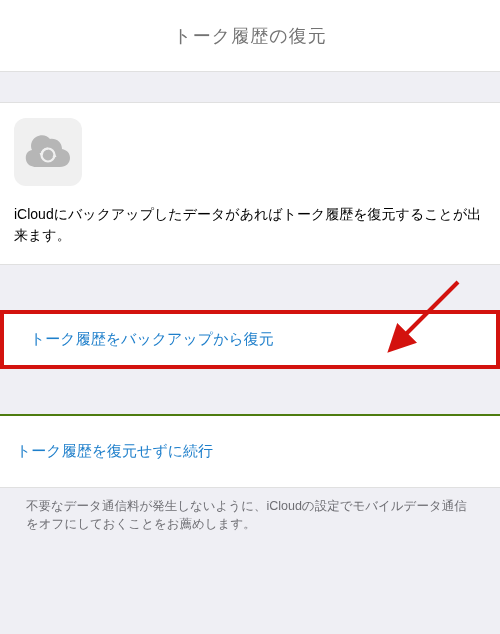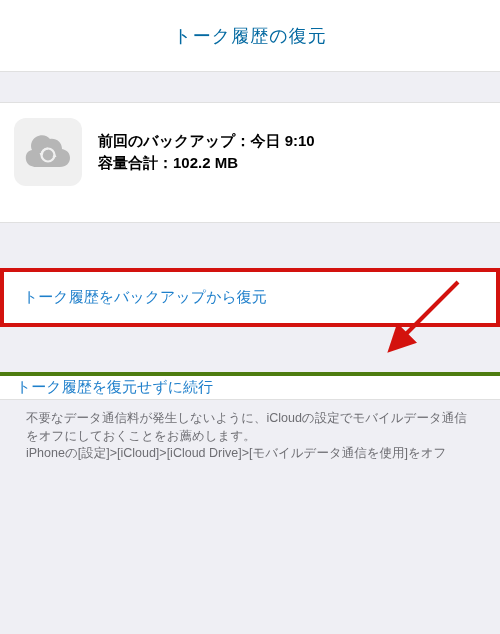--- a/index.html
+++ b/index.html
@@ -19,21 +19,21 @@
       background: #ffffff;
       height: 72px;
       display: flex;
       align-items: center;
       justify-content: center;
       border-bottom: 1px solid #e0e0e0;
     }
     .header-title {
       font-size: 18px;
       font-weight: 400;
-      color: #0369a1;
+      color: #737373;
       letter-spacing: 1px;
     }
     .spacer {
       height: 30px;
       background: #efeff4;
     }
     .backup-card {
       background: #ffffff;
       padding: 15px 14px 18px 14px;
       border-top: 1px solid #e0e0e0;
@@ -69,32 +69,32 @@
       color: #000;
       line-height: 1.5;
     }
     .gap {
       height: 45px;
       background: #efeff4;
       position: relative;
     }
     .action-row {
       background: #ffffff;
-      padding: 2px 16px;
-      border-top: 4px solid #4d7c0f;
+      padding: 26px 16px;
+      border-top: 2px solid #4d7c0f;
       border-bottom: 1px solid #e0e0e0;
     }
     .action-link {
       color: #1e7fcb;
       font-size: 15px;
       font-weight: 400;
     }
     .highlighted {
       border: 4px solid #d3120e;
-      padding: 16px 19px;
+      padding: 16px 26px;
     }
     .footer-text {
       padding: 10px 26px;
       font-size: 12.5px;
       color: #6e6e73;
       line-height: 1.4;
     }
     .arrow-svg {
       position: absolute;
       top: 272px;
@@ -117,48 +117,40 @@
       <svg width="48" height="36" viewBox="0 0 48 36">
         <path d="M38 15 C38 8 32 4 26 5 C23 1 17 0 12 3 C7 6 6 12 8 16 C3 17 1 21 2 26 C3 31 8 33 12 33 L36 33 C42 33 46 29 46 24 C46 19 43 16 38 15 Z" fill="#b6b6b6"></path>
         <g transform="translate(24,21)">
           <circle cx="0" cy="0" r="6.5" fill="none" stroke="#f0f0f0" stroke-width="2.2"></circle>
           <path d="M-6.5 0 A6.5 6.5 0 0 1 0 -6.5" fill="none" stroke="#f0f0f0" stroke-width="2.2"></path>
           <polygon points="-8.5,-2 -4.5,-2 -6.5,1.5" fill="#f0f0f0"></polygon>
           <polygon points="4.5,2 8.5,2 6.5,-1.5" fill="#f0f0f0"></polygon>
         </g>
       </svg>
     </div>
-    <div class="backup-info">
-      <div class="backup-line">
-        <span>前回のバックアップ：</span><span>今日 9:10</span>
-      </div>
-      <div class="backup-line">
-        <span>容量合計：</span><span>102.2 MB</span>
-      </div>
-    </div>
   </div>
   <div class="desc-text">
+    <div>iCloudにバックアップしたデータがあればトーク履歴を復元することが出来ます。</div>
   </div>
 </div>
 
 <div class="gap"></div>
 
 <div class="action-row highlighted">
   <div class="action-link">トーク履歴をバックアップから復元</div>
 </div>
 
 <div class="gap"></div>
 
 <div class="action-row">
   <div class="action-link">トーク履歴を復元せずに続行</div>
 </div>
 
 <div class="footer-text">
   <div>不要なデータ通信料が発生しないように、iCloudの設定でモバイルデータ通信をオフにしておくことをお薦めします。</div>
-  <div>iPhoneの[設定]&gt;[iCloud]&gt;[iCloud Drive]&gt;[モバイルデータ通信を使用]をオフ</div>
 </div>
 
 <svg class="arrow-svg" width="100" height="100">
   <defs>
     <marker id="ah" markerWidth="7" markerHeight="7" refX="5" refY="3.5" orient="auto">
       <polygon points="0 0, 7 3.5, 0 7" fill="#d3120e"></polygon>
     </marker>
   </defs>
   <line x1="80" y1="10" x2="15" y2="75" stroke="#d3120e" stroke-width="4" marker-end="url(#ah)"></line>
 </svg>

